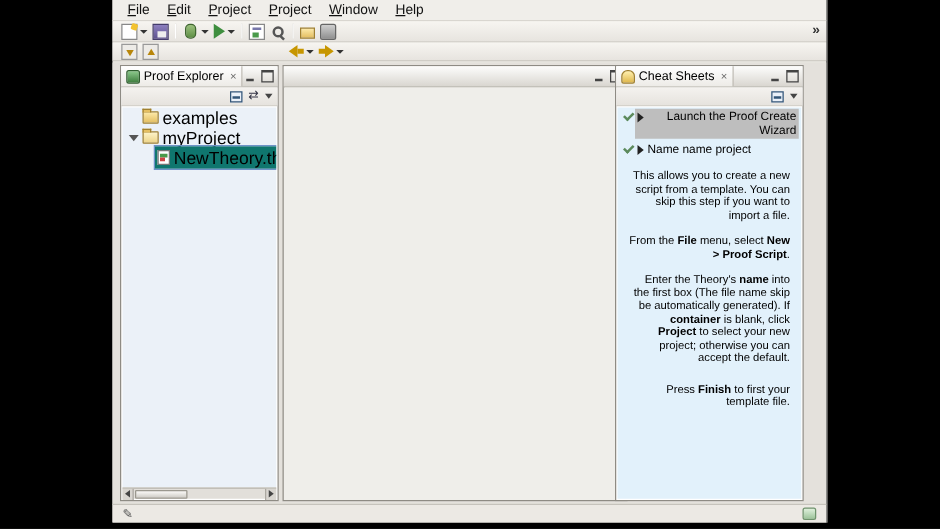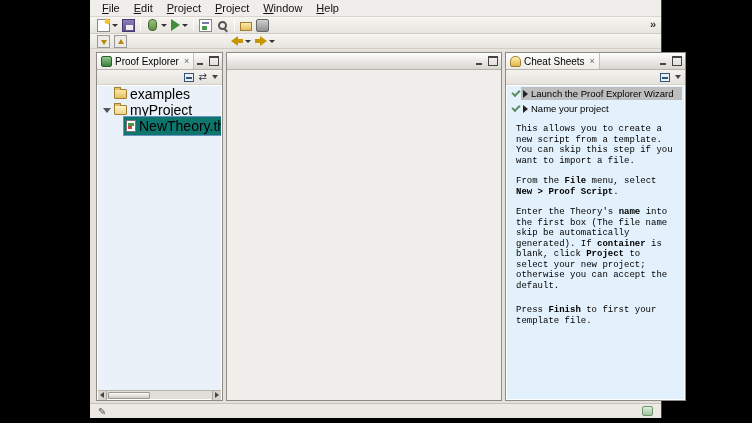--- a/index.html
+++ b/index.html
@@ -50,24 +50,24 @@
   .ic-annot-prev::after { content:""; position:absolute; left:3px; top:3px; width:0; height:0;
       border-bottom:5px solid #B8860B; border-left:3px solid transparent; border-right:3px solid transparent; }
   .nav-left, .nav-right { display:flex; align-items:center; height:13px; }
   .nav-left .head { width:0; height:0; border-right:7px solid #C79600; border-top:5px solid transparent; border-bottom:5px solid transparent; }
   .nav-left .stem, .nav-right .stem { width:5px; height:4px; background:#C79600; }
   .nav-right .head { width:0; height:0; border-left:7px solid #C79600; border-top:5px solid transparent; border-bottom:5px solid transparent; }
   .spacer100 { width:100px; }
 
   
   .main { position:absolute; top:50px; bottom:15px; left:0; right:0; background:#E4E1DC; }
-  .view { position:absolute; top:2px; bottom:2px; border:1px solid #8E8B84; background:#FFF; }
+  .view { position:absolute; top:2px; bottom:2px; border:1px solid #8E8B84; background:#FFF;text-align:right; }
   .view.explorer { left:6px;  width:127px; }
   .view.editor   { left:136px; width:276px; background:#EFEEEA; }
-  .view.cheats   { left:415px; width:181px; }
+  .view.cheats   { left:402px; width:151px; }
 
   .tabstrip { height:17px; display:flex; align-items:stretch;
               background:linear-gradient(#FDFDFC,#D9D6D0); border-bottom:1px solid #B7B4AC; }
   .tab { display:flex; align-items:center; gap:3px; padding:0 4px;
          background:linear-gradient(#FFFFFF,#EDEBE7); border-right:1px solid #C2BFB8;
          font-size:10px; white-space:nowrap; }
   .tab .close { font-size:9px; color:#666; margin-left:2px; }
   .tab-right { margin-left:auto; display:flex; align-items:center; gap:3px; padding-right:3px; }
   .winbtn { width:11px; height:10px; display:flex; align-items:flex-end; justify-content:center; }
   .winbtn.mini::after { content:""; width:6px; height:2px; background:#444; margin-bottom:1px; }
@@ -127,21 +127,21 @@
   .chkslot { width:10px; flex:none; height:11px; position:relative; }
   .chkslot.checked::after { content:""; position:absolute; left:1px; top:3px; width:6px; height:3px;
        border-left:2px solid #5C8A5C; border-bottom:2px solid #5C8A5C; transform:rotate(-45deg); }
   .stepbody { flex:1; display:flex; align-items:flex-start; gap:3px; padding:1px 2px; }
   .step.current .stepbody { background:#BEBEBE; }
   .step .arr { margin-top:2px; flex:none; }
   .arr-r { width:0; height:0; border-left:5px solid #222; border-top:4px solid transparent; border-bottom:4px solid transparent; }
   .arr-d { width:0; height:0; border-top:5px solid #222; border-left:4px solid transparent; border-right:4px solid transparent; margin-top:3px; }
   .step.expanded .steplabel { font-weight:bold; }
   .cheat-text { padding:4px 9px 0 9px; line-height:10.5px; }
-  .cheat-text p { margin:0 0 10px 0;font-family:Liberation Mono, monospace; }
+  .cheat-text p { margin:0 0 10px 0; }
   .cheat-text p.gap-lg { margin-bottom:14px; }
   .cheat-text b { font-weight:bold; }
 
   
   .statusbar { position:absolute; left:0; right:0; bottom:0; height:15px; background:#ECE9E4;
                border-top:1px solid #C6C3BC; display:flex; align-items:center; padding:0 8px; }
   .status-left-icon { font-size:10px; color:#555; }
   .status-right-icon { margin-left:auto; width:11px; height:10px;
                        background:linear-gradient(#DFF0DC,#9CC49A); border:1px solid #6E936C; border-radius:2px; }
 </style>
@@ -296,28 +296,28 @@
       <div class="viewbar">
         <span class="collapse-all"></span>
         <span class="vmenu"></span>
       </div>
       <div class="cheat-content">
         <div class="steps">
           <div class="step current">
             <span class="chkslot checked"></span>
             <span class="stepbody">
               <span class="arr arr-r"></span>
-              <span class="steplabel">Launch the Proof Explorer Wizard</span>
+              <span class="steplabel">Launch the Proof Create Wizard</span>
             </span>
           </div>
           <div class="step">
             <span class="chkslot checked"></span>
             <span class="stepbody">
               <span class="arr arr-r"></span>
-              <span class="steplabel">Name your project</span>
+              <span class="steplabel">Name name project</span>
             </span>
           </div>
         </div>
         <div class="cheat-text">
           <p>This allows you to create a new script from a template. You can skip this step if you want to import a file.</p>
           <p><span>From the </span><b>File</b><span> menu, select </span><b>New &gt; Proof Script</b><span>.</span></p>
           <p class="gap-lg"><span>Enter the Theory's </span><b>name</b><span> into the first box (The file name skip be automatically generated). If </span><b>container</b><span> is blank, click </span><b>Project</b><span> to select your new project; otherwise you can accept the default.</span></p>
           <p><span>Press </span><b>Finish</b><span> to first your template file.</span></p>
         </div>
 

